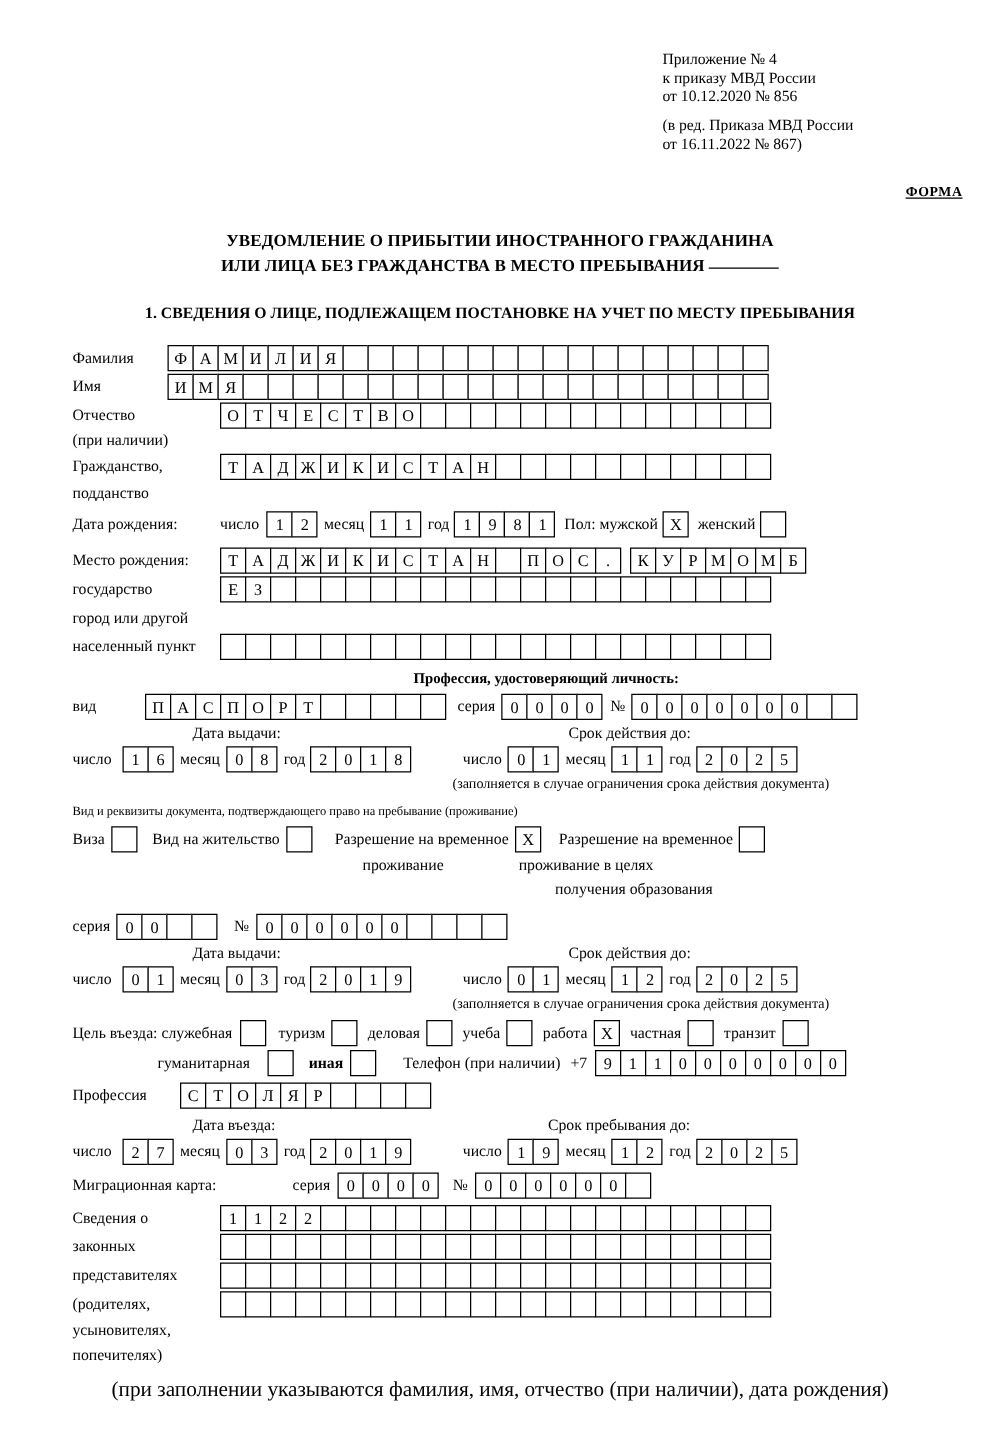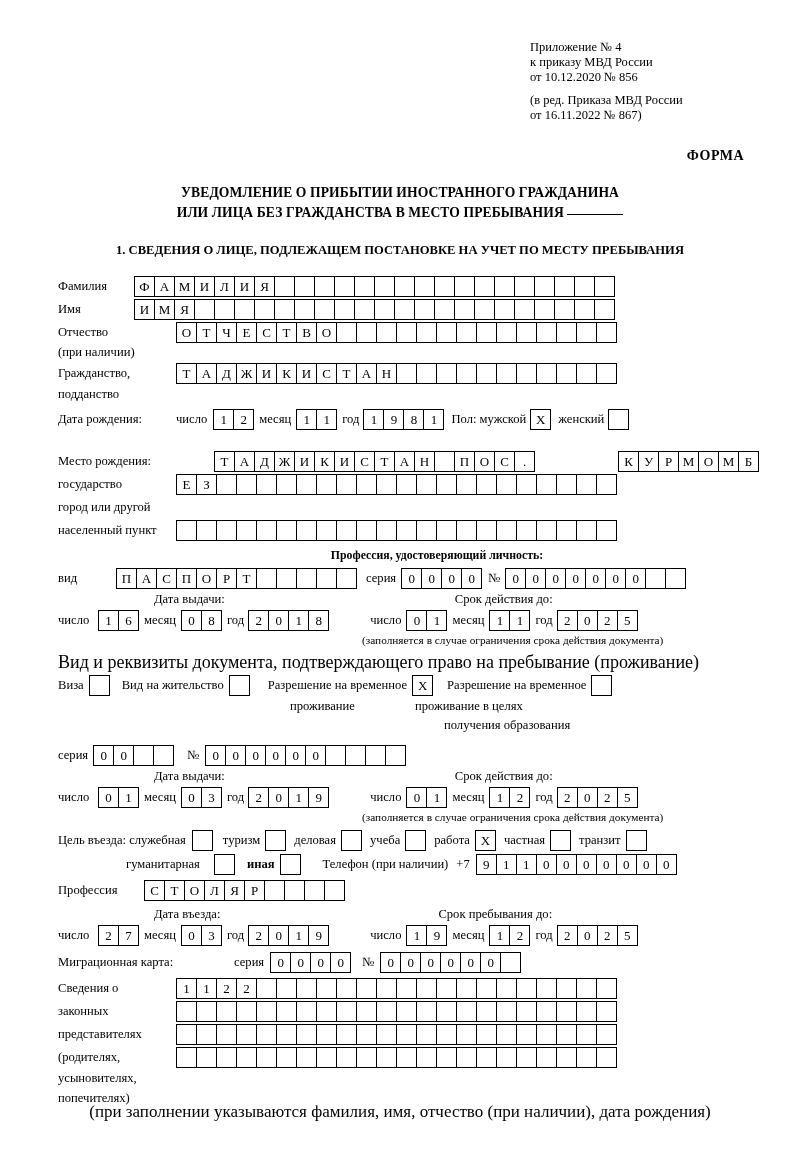--- a/index.html
+++ b/index.html
@@ -27,24 +27,25 @@
     right: 40px;
     width: 230px;
     font-size: 12.5px;
     line-height: 15px;
     text-align: left;
   }
   .hdr .gap { height: 8px; }
   .forma {
     position: absolute;
     top: 148px;
-    right: 56px;
+    right: 30px;
     font-weight: bold;
-    font-size: 14px;
+    font-size: 11px;
     letter-spacing: 0.5px;
+    text-decoration: underline;
   }
   .title {
     position: absolute;
     top: 183px;
     left: 0;
     width: 800px;
     text-align: center;
     font-weight: bold;
     font-size: 13.6px;
     line-height: 20px;
@@ -283,21 +284,21 @@
           <span class="c ">9</span>
           <span class="c ">8</span>
           <span class="c ">1</span>
         </span>
       <span class="lbl" style="margin:0 4px 0 8px;">Пол: мужской</span>
       <span class="cb" id="cb-male">X</span>
       <span class="lbl" style="margin:0 4px 0 7px;">женский</span>
       <span class="cb" id="cb-female"></span>
     </div>
 
-    <div class="row" style="margin-top:20px;justify-content:space-between;">
+    <div class="row" style="margin-top:7px;">
       <span class="lbl" style="width:118px;">Место рождения:</span>
       <span class="cells" id="cells-bp-state">
           <span class="c ">Т</span>
           <span class="c ">А</span>
           <span class="c ">Д</span>
           <span class="c ">Ж</span>
           <span class="c ">И</span>
           <span class="c ">К</span>
           <span class="c ">И</span>
           <span class="c ">С</span>
@@ -460,21 +461,21 @@
           <span class="c ">2</span>
           <span class="c ">5</span>
         </span>
     </div>
     <div class="row note" style="min-height:16px;">
       <span style="display:inline-block;width:304px;"></span>
       <span>(заполняется в случае ограничения срока действия документа)</span>
     </div>
 
     <div class="row" style="min-height:20px;margin-top:4px;">
-      <span class="lbl" style="font-size:18px;">Вид и реквизиты документа, подтверждающего право на пребывание (проживание)</span>
+      <span class="lbl" style="font-size:10px;">Вид и реквизиты документа, подтверждающего право на пребывание (проживание)</span>
     </div>
 
     <div class="row">
       <span class="lbl" style="margin-right:5px;">Виза</span>
       <span class="cb" id="cb-visa"></span>
       <span class="lbl" style="margin:0 5px 0 12px;">Вид на жительство</span>
       <span class="cb" id="cb-residence"></span>
       <span class="lbl" style="margin:0 5px 0 18px;">Разрешение на временное</span>
       <span class="cb" id="cb-temp">X</span>
       <span class="lbl" style="margin:0 5px 0 14px;">Разрешение на временное</span>

